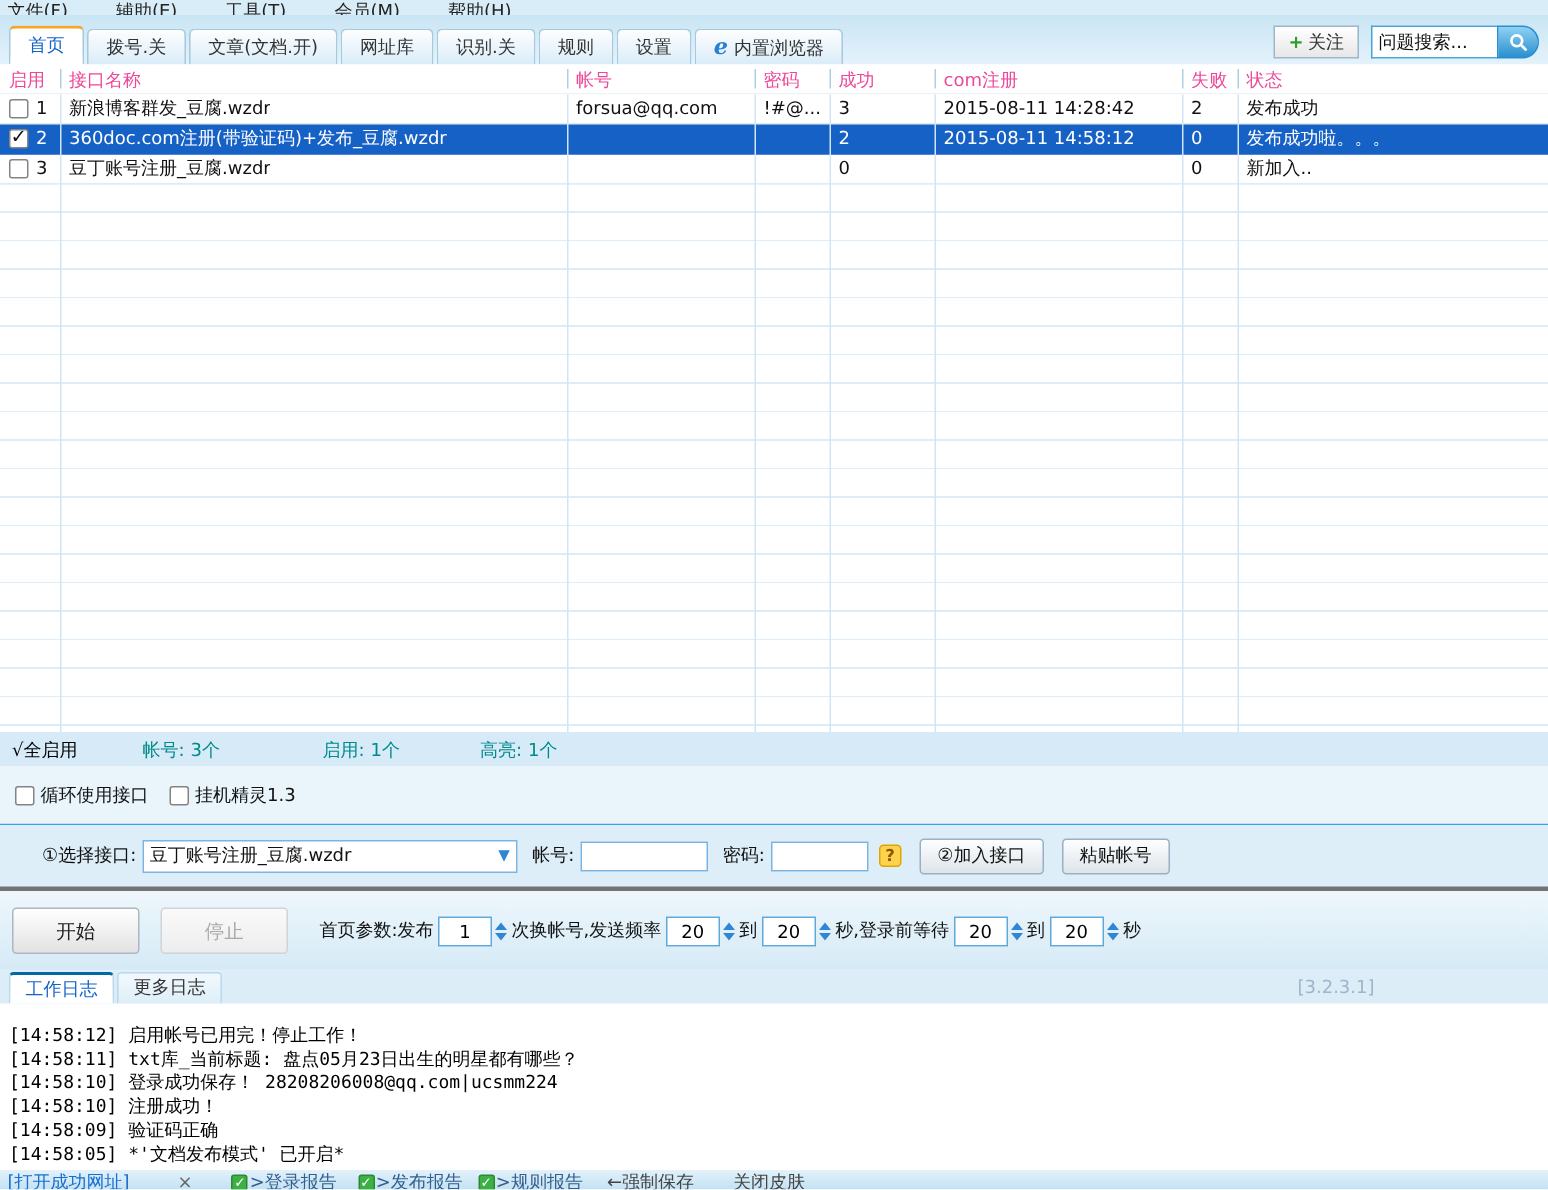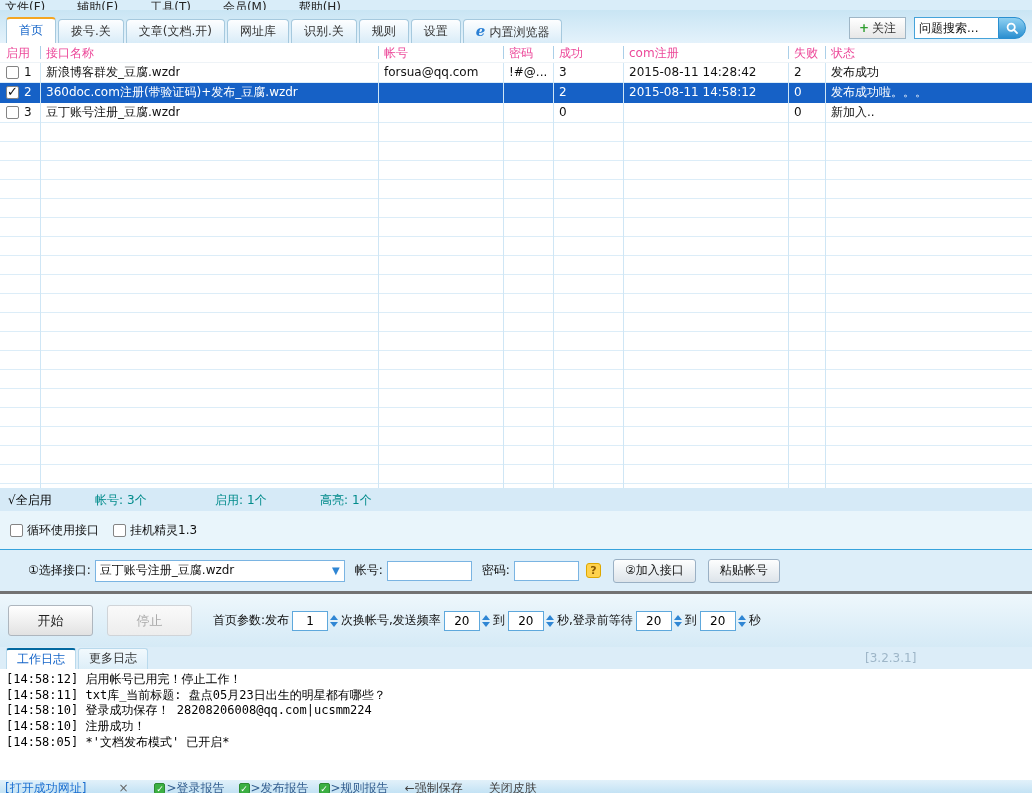--- a/index.html
+++ b/index.html
@@ -92,21 +92,21 @@
   .arr.down { border-top:5px solid #2f86d4; }
 
   
   #logtabs { height:22px; background:#dcedf8; display:flex; align-items:flex-end; padding-left:6px; position:relative; }
   .logtab { height:21px; line-height:19px; padding:0 10px; margin-right:2px; border:1px solid #b9d9ec; border-bottom:none;
     border-radius:3px 3px 0 0; background:linear-gradient(#f2f9fd,#ddeef8); color:#333; white-space:nowrap; }
   .logtab.active { background:#fff; color:#1464c8; border-top:2px solid #0369a1; }
   #version { position:absolute; left:865px; top:4px; color:#9eb6c8; }
 
   
-  #logbody { height:110px; background:#fff; padding:3px 6px; overflow:hidden;
+  #logbody { height:110px; background:#fff; padding:14px 6px; overflow:hidden;
     font-family:"DejaVu Sans Mono","Liberation Mono",monospace; font-size:12px; color:#000; }
   .log-line { line-height:15.7px; white-space:nowrap; }
 
   
   #statusbar { height:14px; background:linear-gradient(#e2f1fa,#c3e2f4); border-top:1px solid #fff;
     display:flex; align-items:flex-start; overflow:hidden; padding-left:5px; }
   .sb-item { line-height:16px; white-space:nowrap; display:flex; align-items:center; }
   .sb-link { color:#1a6ed0; }
   .sb-close { color:#666; }
   .sb-text { color:#444; }
@@ -292,20 +292,21 @@
 <div id="logtabs">
   <span class="logtab active">工作日志</span>
     <span class="logtab">更多日志</span>
     <span id="version">[3.2.3.1]</span>
 </div>
 <div id="logbody">
     <div class="log-line">[14:58:12] 启用帐号已用完！停止工作！</div>
     <div class="log-line">[14:58:11] txt库_当前标题: 盘点05月23日出生的明星都有哪些？</div>
     <div class="log-line">[14:58:10] 登录成功保存！ 28208206008@qq.com|ucsmm224</div>
     <div class="log-line">[14:58:10] 注册成功！</div>
+    <div class="log-line">[14:58:09] 验证码正确</div>
     <div class="log-line">[14:58:05] *'文档发布模式' 已开启*</div>
   </div>
 
 <div id="statusbar">
     <span class="sb-item" style="margin-left: 0px;">
       <span class="sb-link">[打开成功网址]</span>
     </span>
     <span class="sb-item" style="margin-left: 32px;">
       <span class="sb-close">×</span>
     </span>

